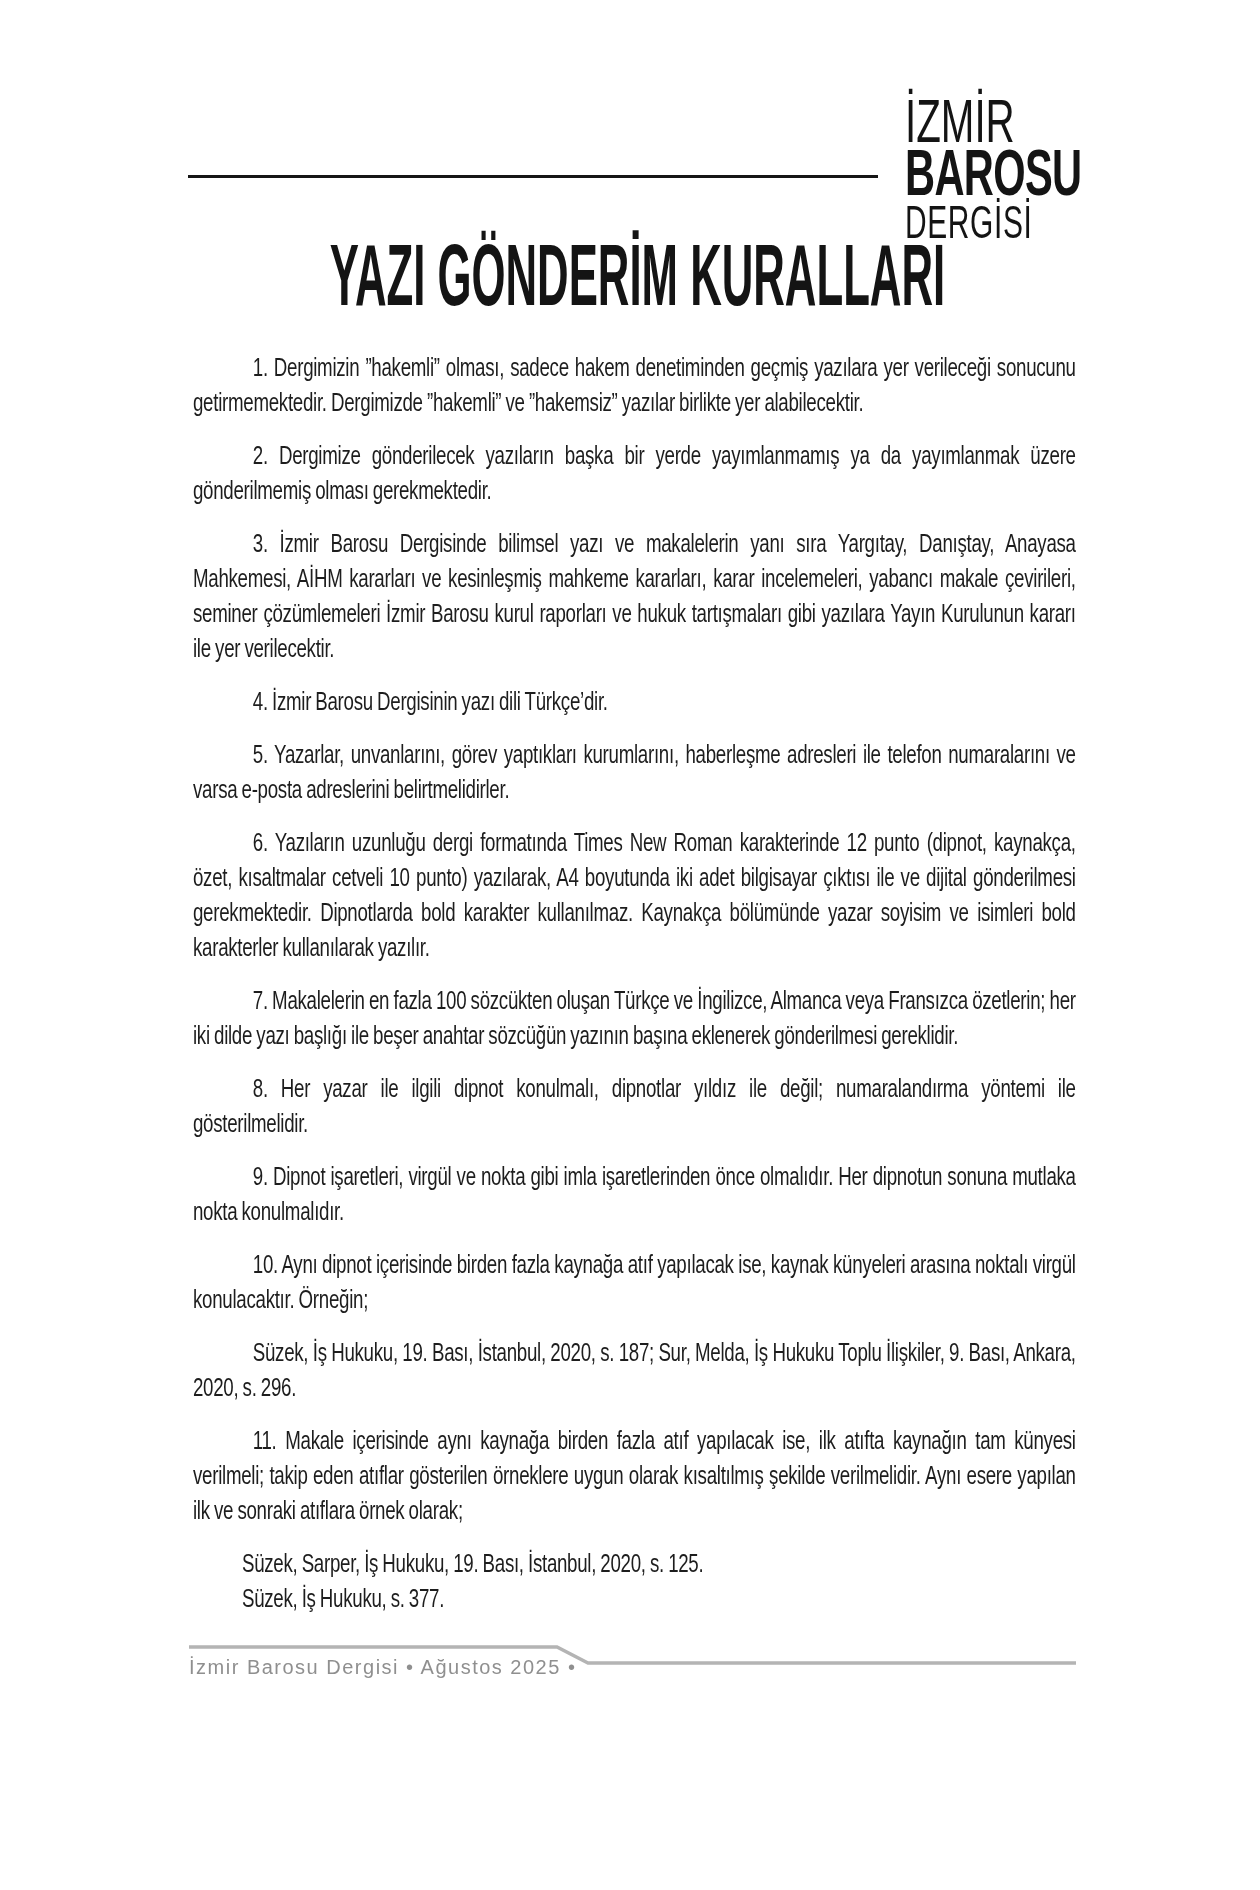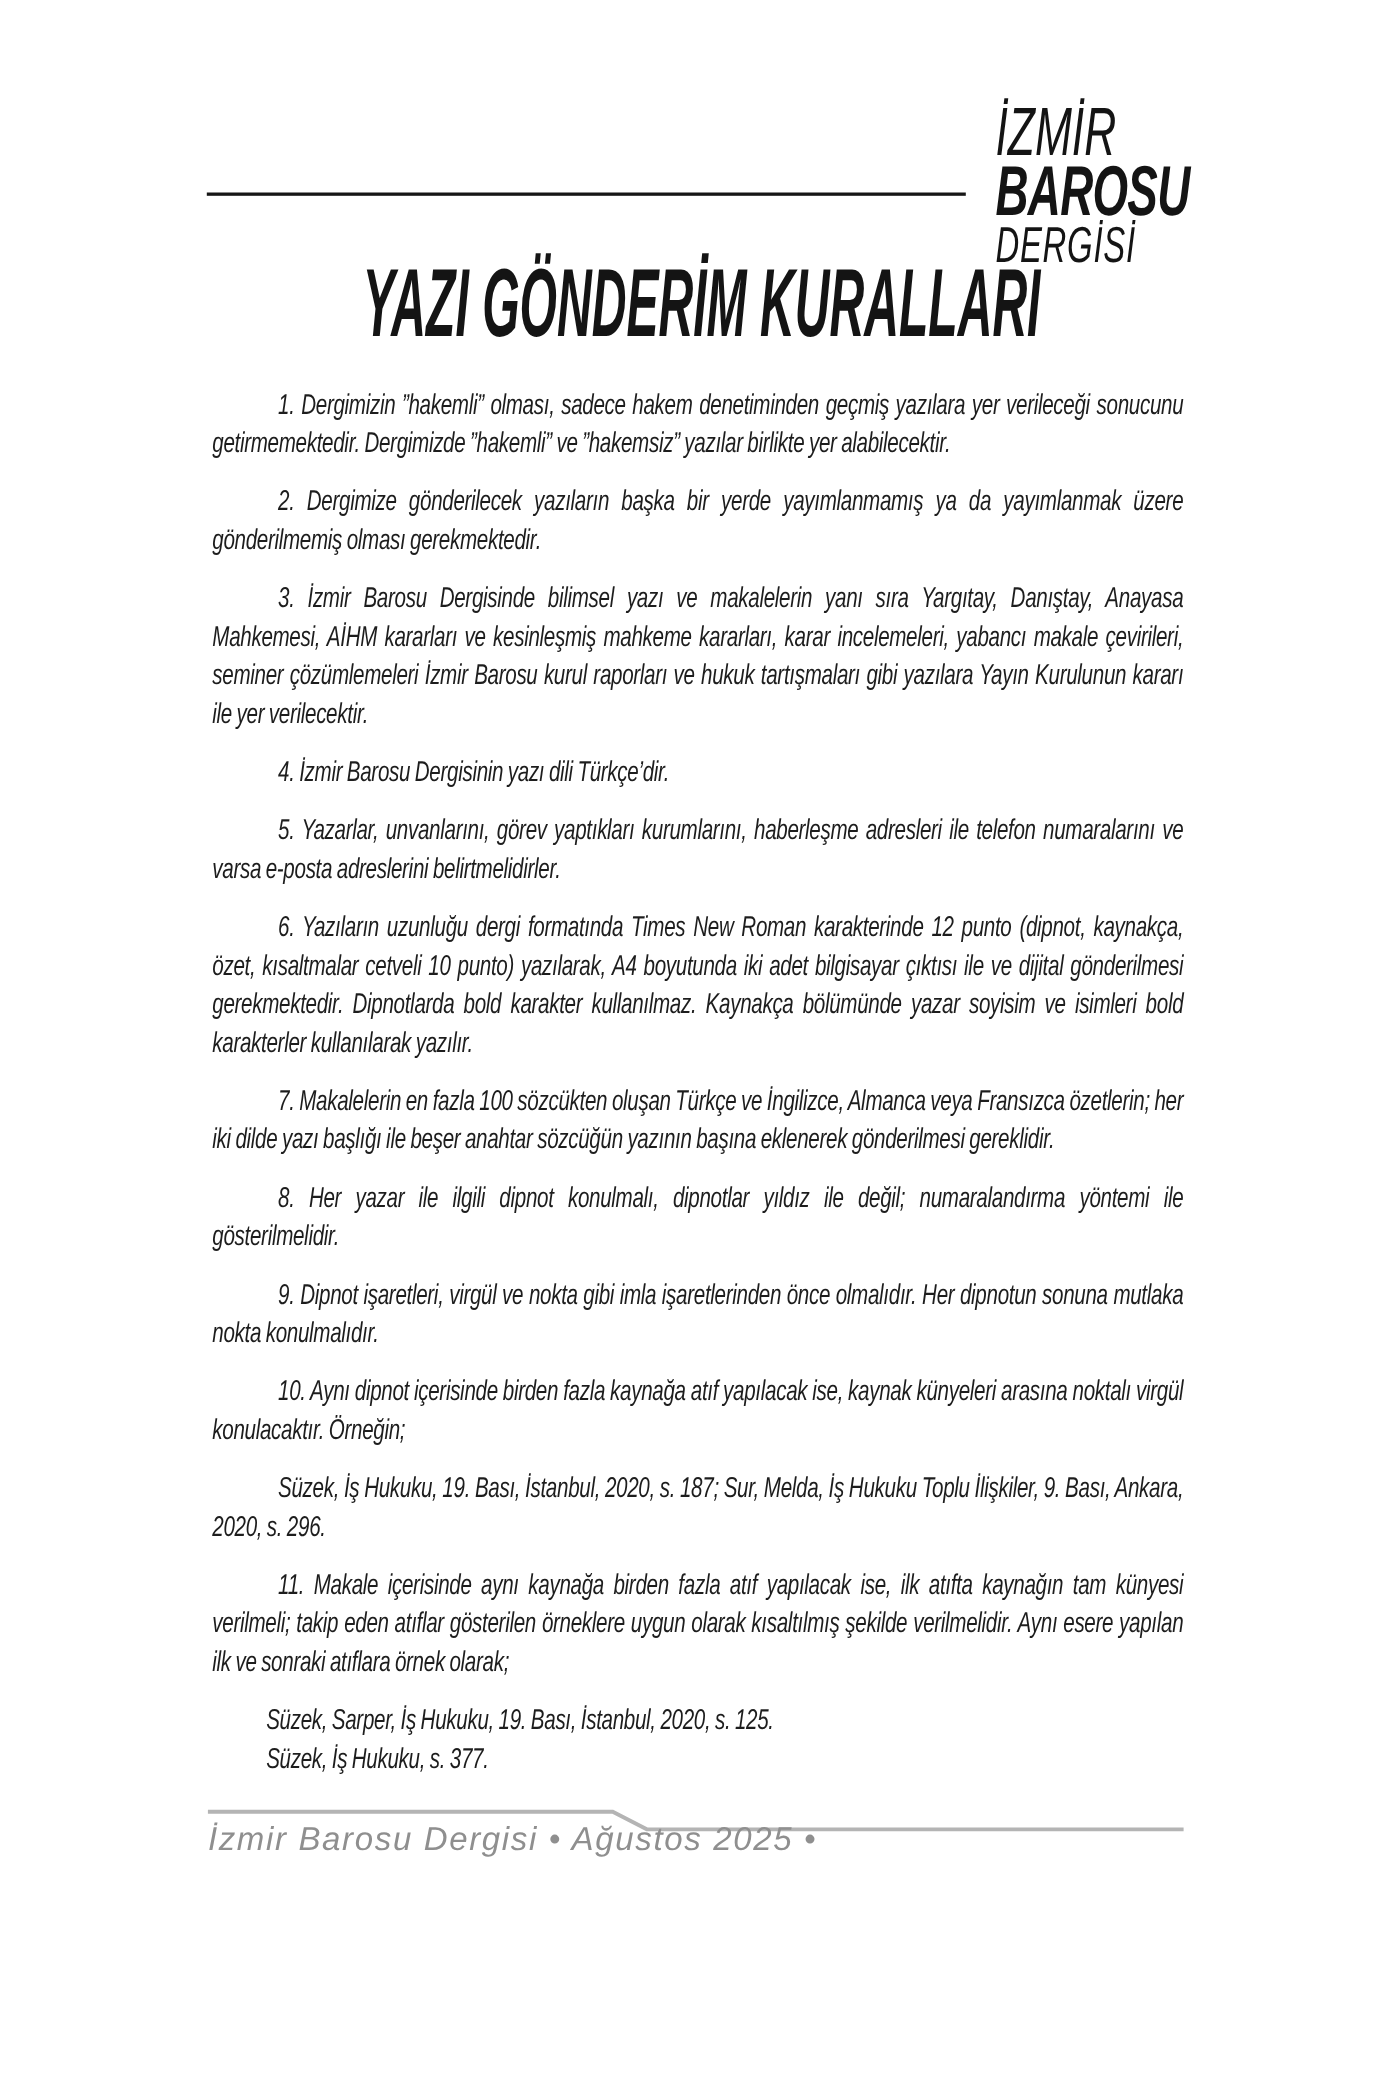--- a/index.html
+++ b/index.html
@@ -2,21 +2,21 @@
 <html lang="tr" style="--text-color: #1d1d1d; --logo-color: #141414; --rule-color: #161616; --footer-text-color: #8f8f8f;"><head>
 <meta charset="utf-8">
 <style>
   * { margin:0; padding:0; box-sizing:border-box; }
   html, body { background:#ffffff; }
   body {
     width:1260px; height:1890px; position:relative; overflow:hidden;
     font-family:"Liberation Sans", sans-serif;
     color:var(--text-color, #1d1d1d);
   }
-  .page { position:absolute; inset:0; background:#fff;font-style:italic; }
+  .page { position:absolute; inset:0; background:#fff; }
 
   
   .header-rule {
     position:absolute; left:188px; top:175px; width:690px; height:3px;
     background:var(--rule-color, #161616);
   }
   .logo {
     position:absolute; left:905px; top:94px;
     transform:scaleX(0.65); transform-origin:0 0;
     color:var(--logo-color, #141414); white-space:nowrap;
@@ -43,21 +43,21 @@
   .rules p {
     text-align:justify; text-indent:83px; margin:0 0 18px 0;
   }
   .rules .ex-line { padding-left:68px; }
   .rules .ex-line + .ex-line { margin-top:0; }
 
   
   .footer-deco { position:absolute; left:0; top:1638px; width:1260px; height:40px; }
   .footer-text {
     position:absolute; left:189px; top:1656px;
-    font-size:30px; letter-spacing:1.5px;
+    font-size:20px; letter-spacing:1.5px;
     color:var(--footer-text-color, #8f8f8f);
     white-space:nowrap;
     text-align:right;
   }
 </style>
 </head>
 <body>
 
 <div class="page">
 

